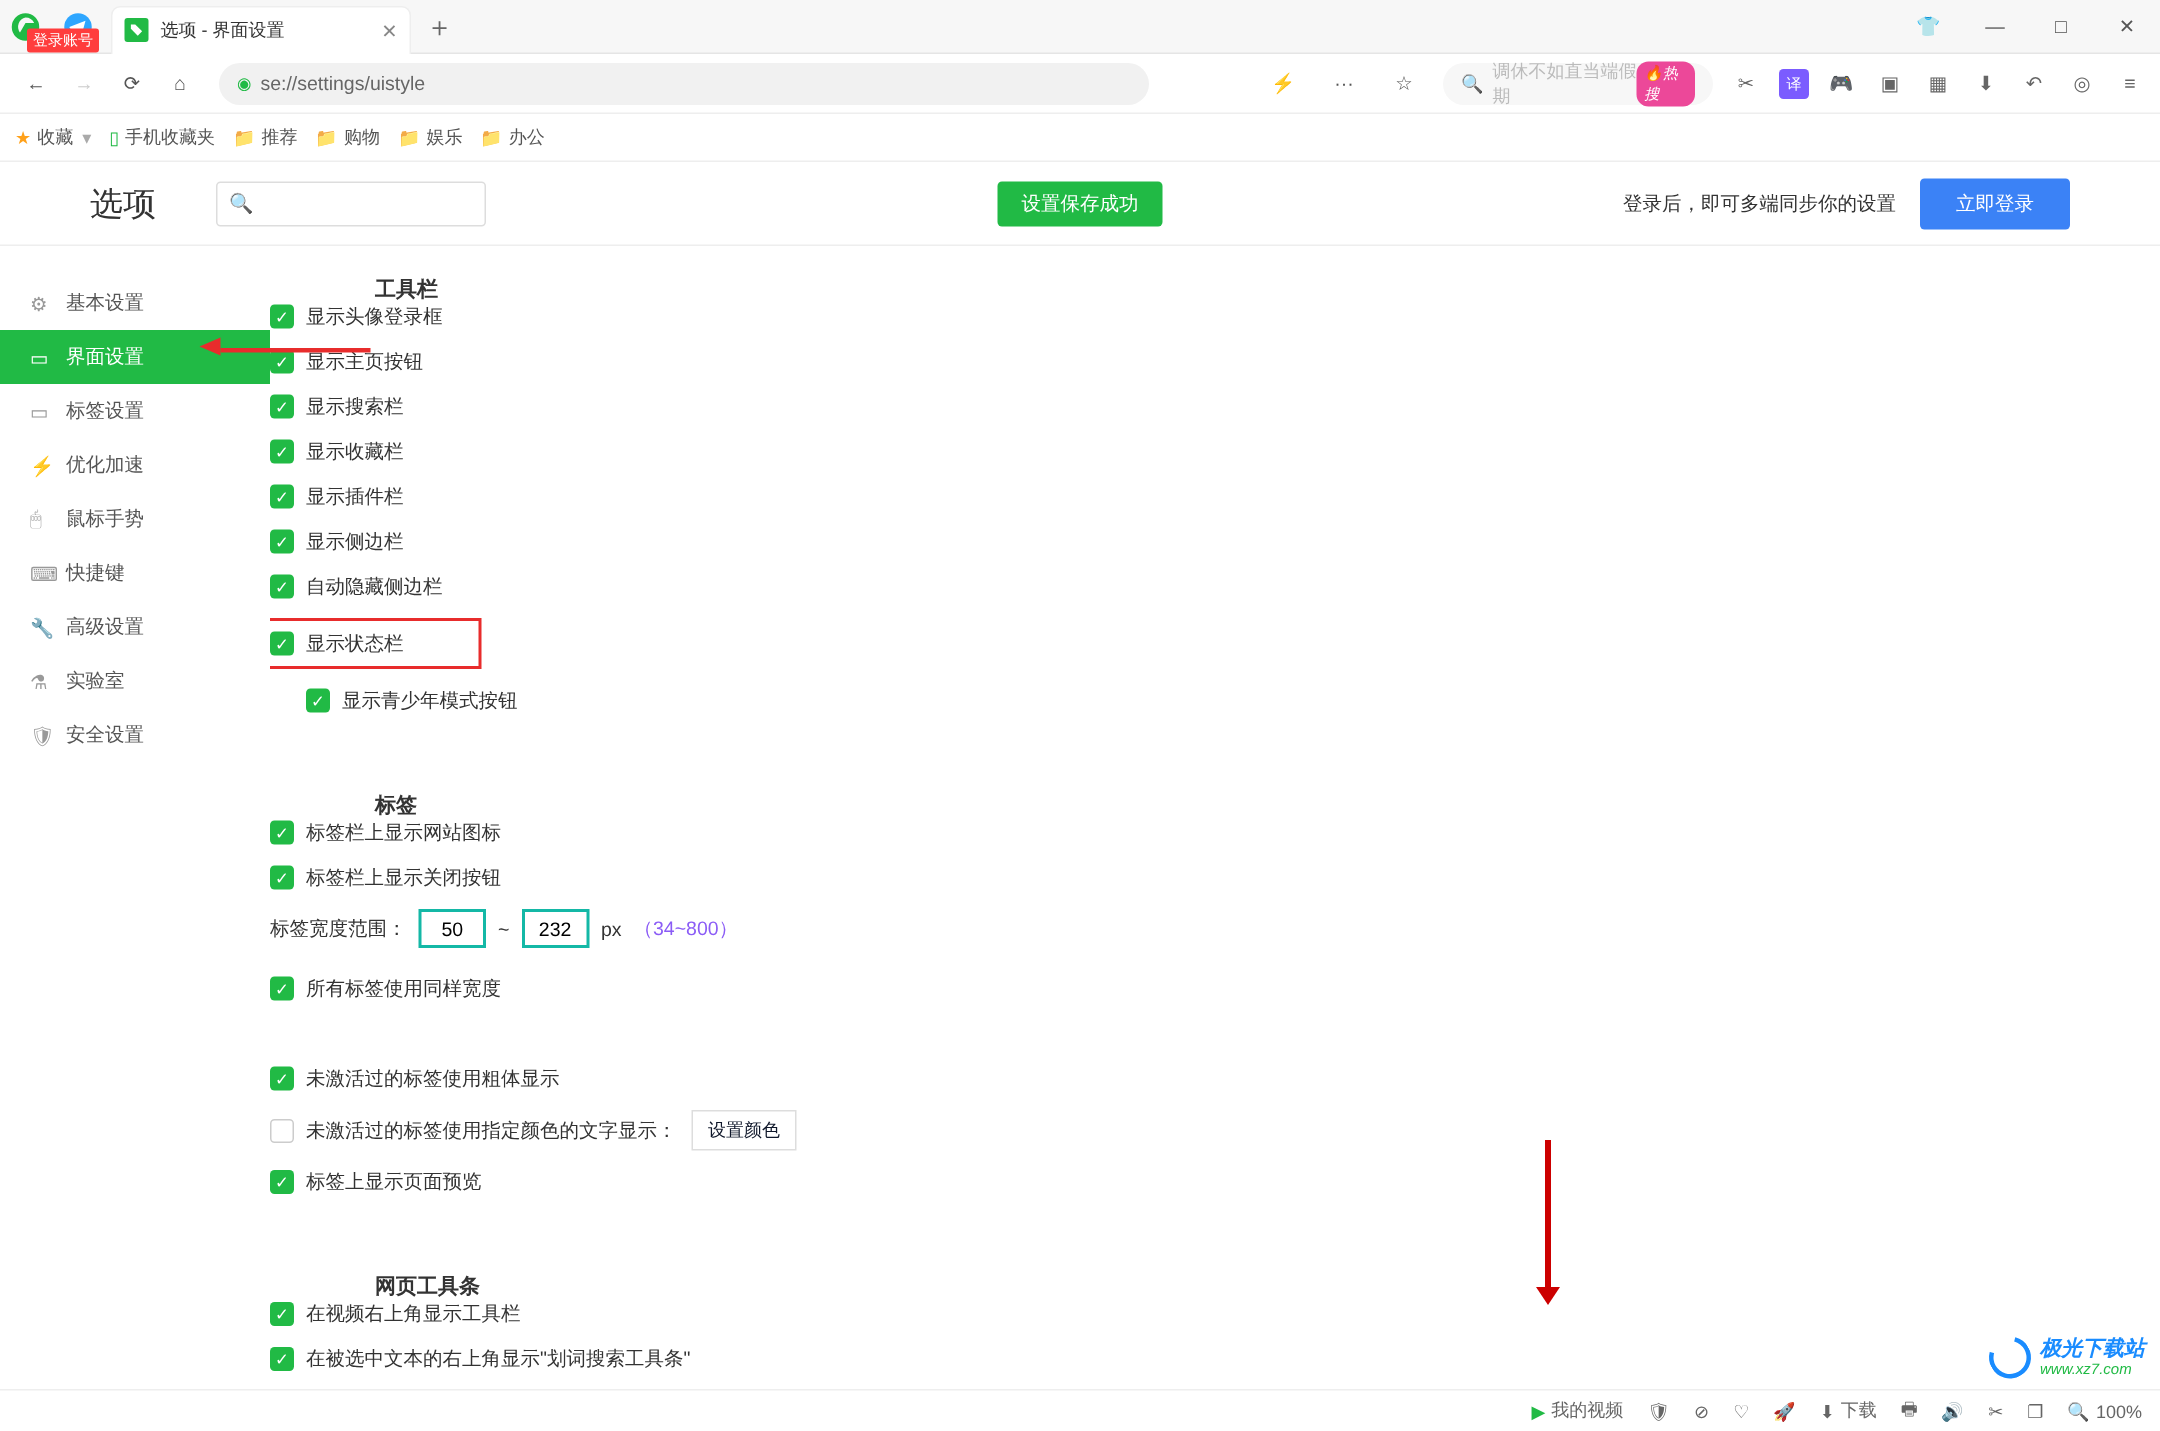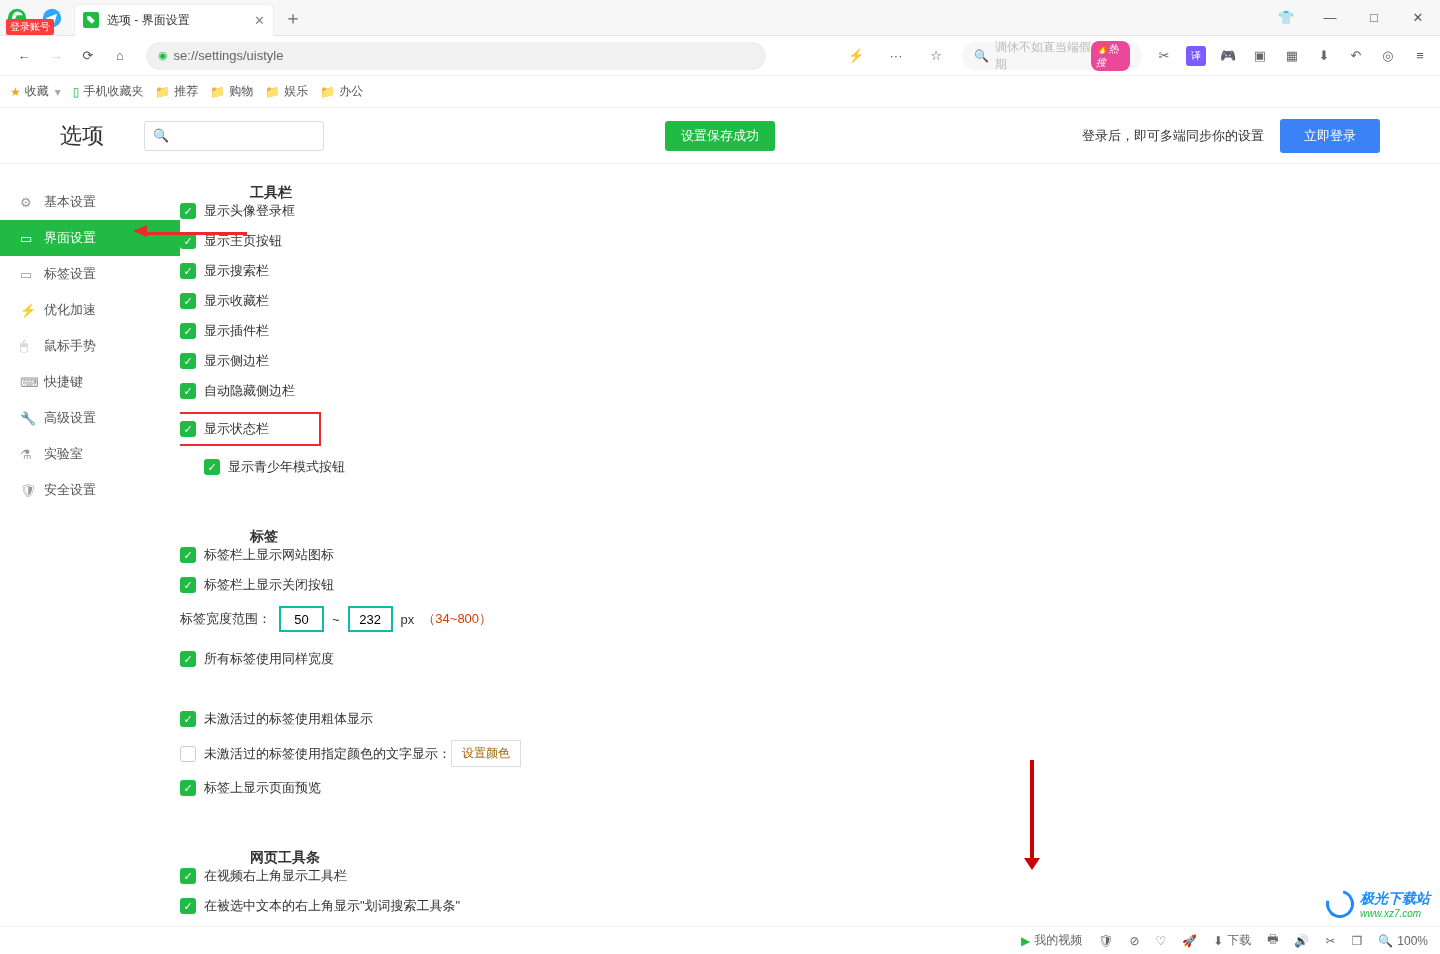--- a/index.html
+++ b/index.html
@@ -1,21 +1,21 @@
 <!DOCTYPE html>
 <html><head>
 <meta charset="utf-8">
 <style>
 * { margin: 0; padding: 0; box-sizing: border-box; font-family: "Microsoft YaHei", sans-serif; }
 body { width: 1440px; height: 954px; background: #fff; overflow: hidden; font-size: 13px; color: #333; position: relative; }
 
 
 .title-bar { height: 36px; display: flex; align-items: center; background: #f7f7f7; border-bottom: 1px solid #e5e5e5; }
 .title-bar .app-icon { width: 34px; height: 34px; display: flex; align-items: center; justify-content: center; position: relative; }
-.title-bar .login-badge { position: absolute; top: 18px; left: 6px; background: #ff3d3d; color: #fff; font-size: 10px; padding: 1px 4px; border-radius: 2px; white-space: nowrap; z-index: 10; }
+.title-bar .login-badge { position: absolute; top: 18px; left: 18px; background: #ff3d3d; color: #fff; font-size: 10px; padding: 1px 4px; border-radius: 2px; white-space: nowrap; z-index: 10; }
 .title-bar .tg-icon { width: 24px; height: 24px; margin-left: 6px; display: flex; align-items: center; justify-content: center; }
 .tab { height: 32px; margin-left: 10px; margin-top: 4px; background: #fff; border-radius: 6px 6px 0 0; display: flex; align-items: center; padding: 0 8px; min-width: 200px; border-top: 1px solid #eee; border-left: 1px solid #eee; border-right: 1px solid #eee; }
 .tab .tab-icon { width: 16px; height: 16px; background: #21ba45; border-radius: 2px; display: flex; align-items: center; justify-content: center; color: #fff; font-size: 10px; }
 .tab .tab-title { margin-left: 8px; flex: 1; font-size: 12px; }
 .tab .tab-close { color: #888; cursor: pointer; }
 .new-tab { margin-left: 10px; color: #666; font-size: 18px; cursor: pointer; }
 .win-controls { margin-left: auto; display: flex; }
 .win-controls span { width: 44px; height: 36px; display: flex; align-items: center; justify-content: center; color: #555; }
 
 
@@ -58,35 +58,35 @@
 .section { display: flex; margin-bottom: 40px; flex-direction: column; }
 .section-title { width: 150px; padding-left: 70px; font-size: 14px; font-weight: bold; color: #333; }
 .section-body { flex: 1; padding-right: 40px; }
 .option-row { display: flex; align-items: center; margin-bottom: 12px; font-size: 13px; color: #333; }
 .checkbox { width: 16px; height: 16px; border-radius: 3px; background: #21ba45; display: flex; align-items: center; justify-content: center; color: #fff; font-size: 11px; margin-right: 8px; flex-shrink: 0; }
 .checkbox.unchecked { background: #fff; border: 1px solid #ccc; }
 .option-row.indented { margin-left: 24px; }
 .highlight-box { border: 2px solid #e82c2c; padding: 6px 50px 6px 6px; display: inline-flex; align-items: center; margin-bottom: 12px; margin-left: -8px; }
 .tab-width-row { display: flex; align-items: center; gap: 8px; font-size: 13px; margin-bottom: 18px; margin-top: 10px; }
 .num-input { width: 45px; height: 26px; border: 2px solid #14b8a6; text-align: center; font-size: 13px; }
-.color-btn { border: 1px solid #ddd; padding: 4px 10px; cursor: pointer; color: #a16207; font-size: 12px; }
+.color-btn { border: 1px solid #ddd; padding: 4px 10px; margin-left: 10px; cursor: pointer; color: #0f172a; font-size: 12px; }
 
 
 .arrow-right { position: absolute; }
 .arrow-head { width: 0; height: 0; border-top: 6px solid transparent; border-bottom: 6px solid transparent; border-right: 14px solid #e82c2c; display: inline-block; }
 .arrow-line { display: inline-block; height: 3px; background: #e82c2c; vertical-align: middle; }
 .arrow-down { position: absolute; width: 4px; background: #c00; }
 .arrow-down::after { content: ""; position: absolute; bottom: -10px; left: -6px; width: 0; height: 0; border-left: 8px solid transparent; border-right: 8px solid transparent; border-top: 12px solid #c00; }
 
 
 .status-bar { position: absolute; bottom: 0; left: 0; right: 0; height: 28px; display: flex; align-items: center; justify-content: flex-end; padding: 0 12px; gap: 16px; background: #fff; border-top: 1px solid #eee; font-size: 12px; color: #666; }
 .status-item { display: flex; align-items: center; gap: 4px; cursor: pointer; }
 
 
-.watermark { position: absolute; right: 10px; bottom: 35px; display: flex; align-items: flex-start; gap: 6px; color: #1a8cff; font-size: 14px; font-style: italic; }
+.watermark { position: absolute; right: 10px; bottom: 35px; display: flex; align-items: center; gap: 6px; color: #1a8cff; font-size: 14px; font-style: italic; }
 .watermark .logo { width: 28px; height: 28px; border: 3px solid #1a8cff; border-radius: 50%; border-top-color: transparent; transform: rotate(-30deg); }
 
 svg { pointer-events: none; }
 </style>
 </head>
 <body>
 
 <div class="title-bar">
   <div class="app-icon">
     <svg width="22" height="22" viewBox="0 0 24 24">
@@ -280,21 +280,21 @@
         <div class="option-row">
             <span class="checkbox">✓</span>
             <span>标签栏上显示关闭按钮</span>
           </div>
         <div class="tab-width-row">
           <span>标签宽度范围：</span>
           <input class="num-input" value="50" style="">
           <span>~</span>
           <input class="num-input" value="232" style="">
           <span>px</span>
-          <span style="color:#c2410c">（34~800）</span>
+          <span style="color:#8b5cf6">（34~800）</span>
         </div>
         <div class="option-row">
             <span class="checkbox">✓</span>
             <span>所有标签使用同样宽度</span>
           </div>
         <div style="height:30px"></div>
         <div class="option-row">
             <span class="checkbox">✓</span>
             <span>未激活过的标签使用粗体显示</span>
           </div>

